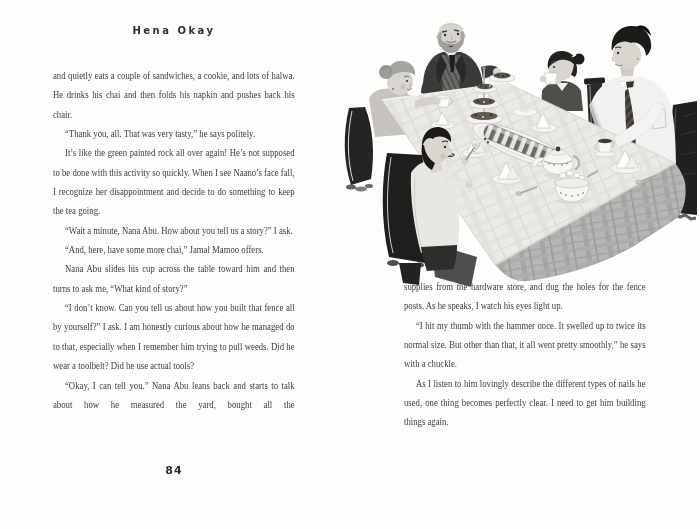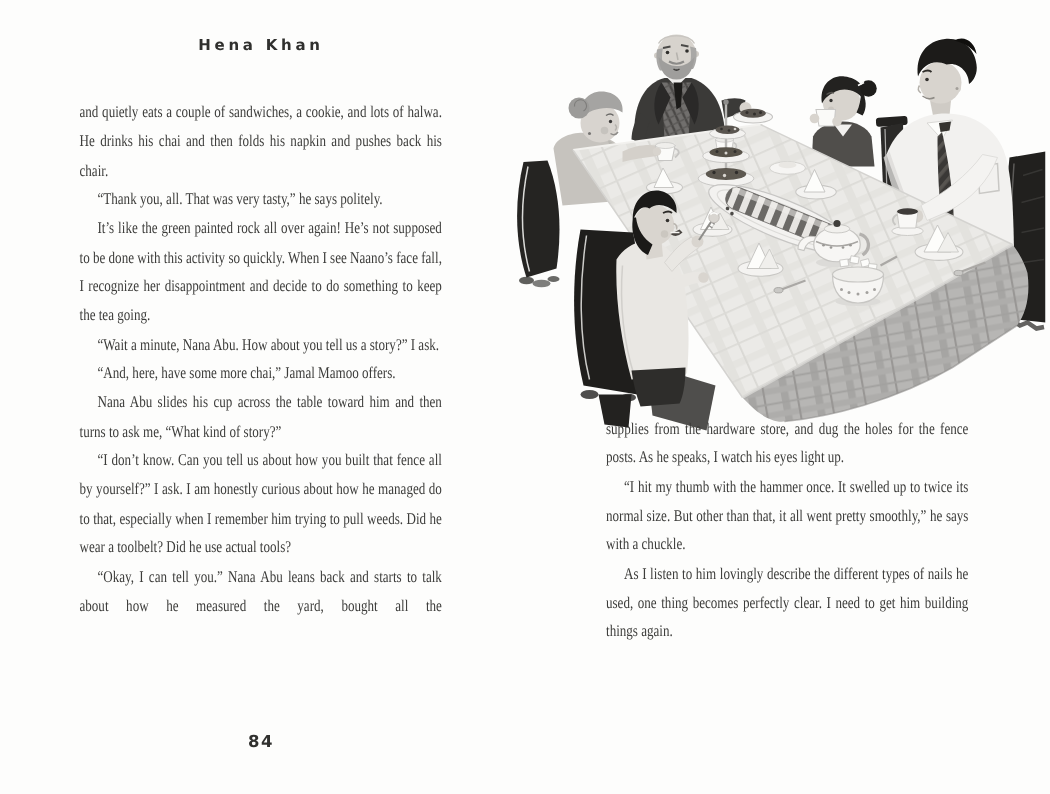--- a/index.html
+++ b/index.html
@@ -8,33 +8,33 @@
   .running-header{position:absolute;left:53px;top:25px;width:242px;text-align:center;
          font-family:"DejaVu Sans",sans-serif;font-size:10px;font-weight:bold;
          letter-spacing:2.5px;color:#30302e;}
   .textcol{position:absolute;width:302px;transform:scaleX(0.8);transform-origin:0 0;
          font-size:10.9px;line-height:19.35px;color:#3c3c3a;text-align:justify;}
   .textcol.left{left:53px;top:66px;}
   .textcol.right{left:404px;top:277px;}
   .para{margin:0;text-indent:15px;}
   .para.noind{text-indent:0;}
   .para.cont{text-align-last:justify;}
-  .folio{position:absolute;top:488px;width:242px;text-align:center;
+  .folio{position:absolute;top:464px;width:242px;text-align:center;
          font-family:"DejaVu Sans",sans-serif;font-size:11px;font-weight:bold;
          letter-spacing:1px;color:#30302e;}
   .folio.left{left:53px;}
   .folio.right{left:404px;}
   .illus{position:absolute;left:335px;top:4px;width:362px;height:292px;}
 </style>
 </head>
 <body>
 
 <div class="sheet">
 
-  <div class="running-header">Hena Khan</div>
+  <div class="running-header">Hena Okay</div>
 
   <div class="textcol left">
     <p class="para noind">and quietly eats a couple of sandwiches, a cookie, and lots of halwa. He drinks his chai and then folds his napkin and pushes back his chair.</p>
     <p class="para">“Thank you, all. That was very tasty,” he says politely.</p>
     <p class="para">It’s like the green painted rock all over again! He’s not supposed to be done with this activity so quickly. When I see Naano’s face fall, I recognize her disappointment and decide to do something to keep the tea going.</p>
     <p class="para">“Wait a minute, Nana Abu. How about you tell us a story?” I ask.</p>
     <p class="para">“And, here, have some more chai,” Jamal Mamoo offers.</p>
     <p class="para">Nana Abu slides his cup across the table toward him and then turns to ask me, “What kind of story?”</p>
     <p class="para">“I don’t know. Can you tell us about how you built that fence all by yourself?” I ask. I am honestly curious about how he managed do to that, especially when I remember him trying to pull weeds. Did he wear a toolbelt? Did he use actual tools?</p>
     <p class="para cont">“Okay, I can tell you.” Nana Abu leans back and starts to talk about how he measured the yard, bought all the</p>

